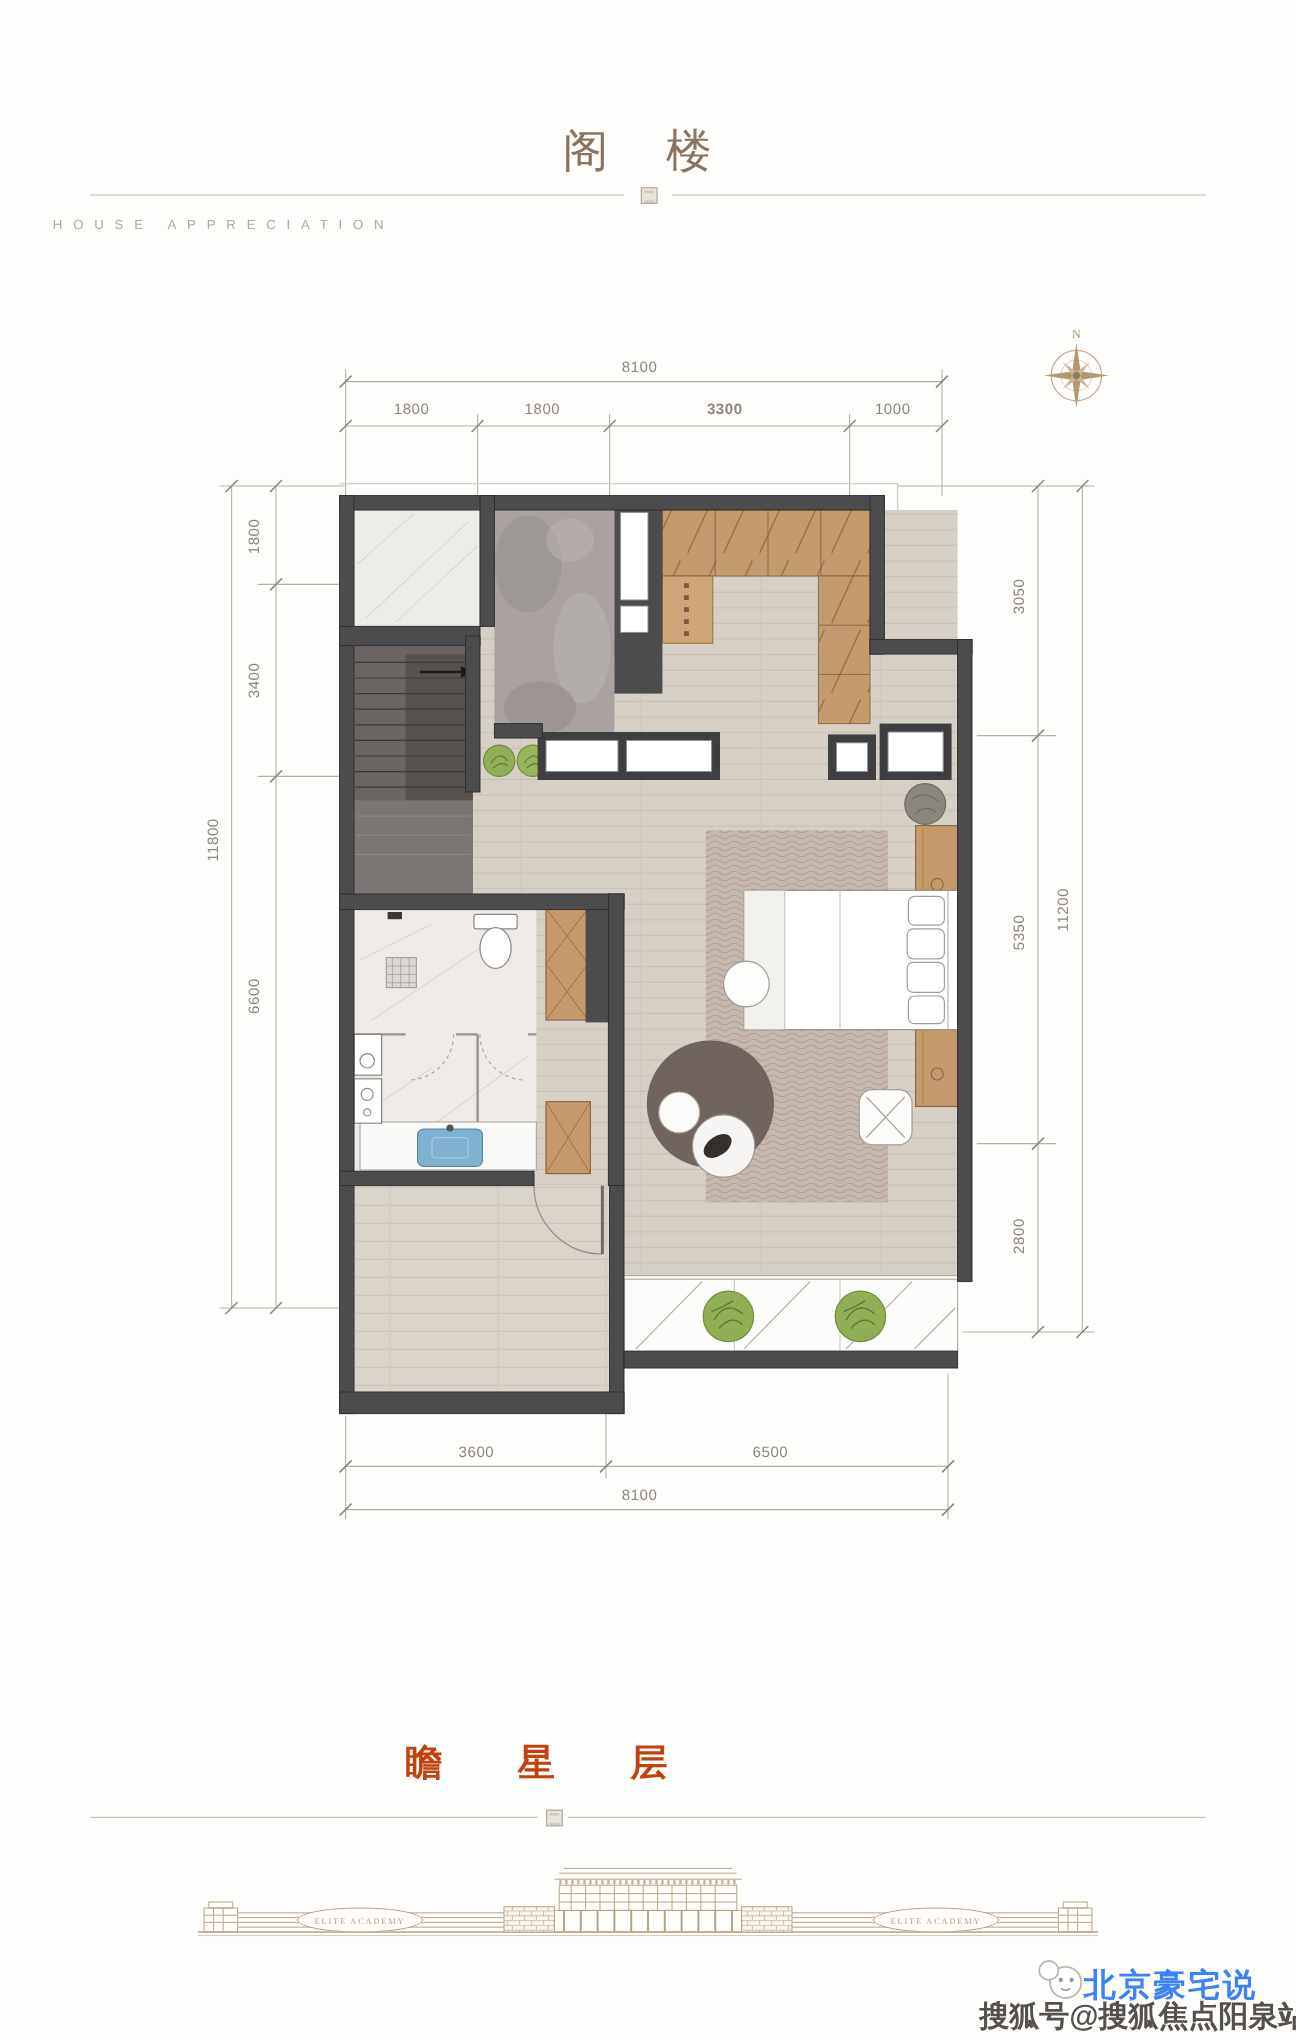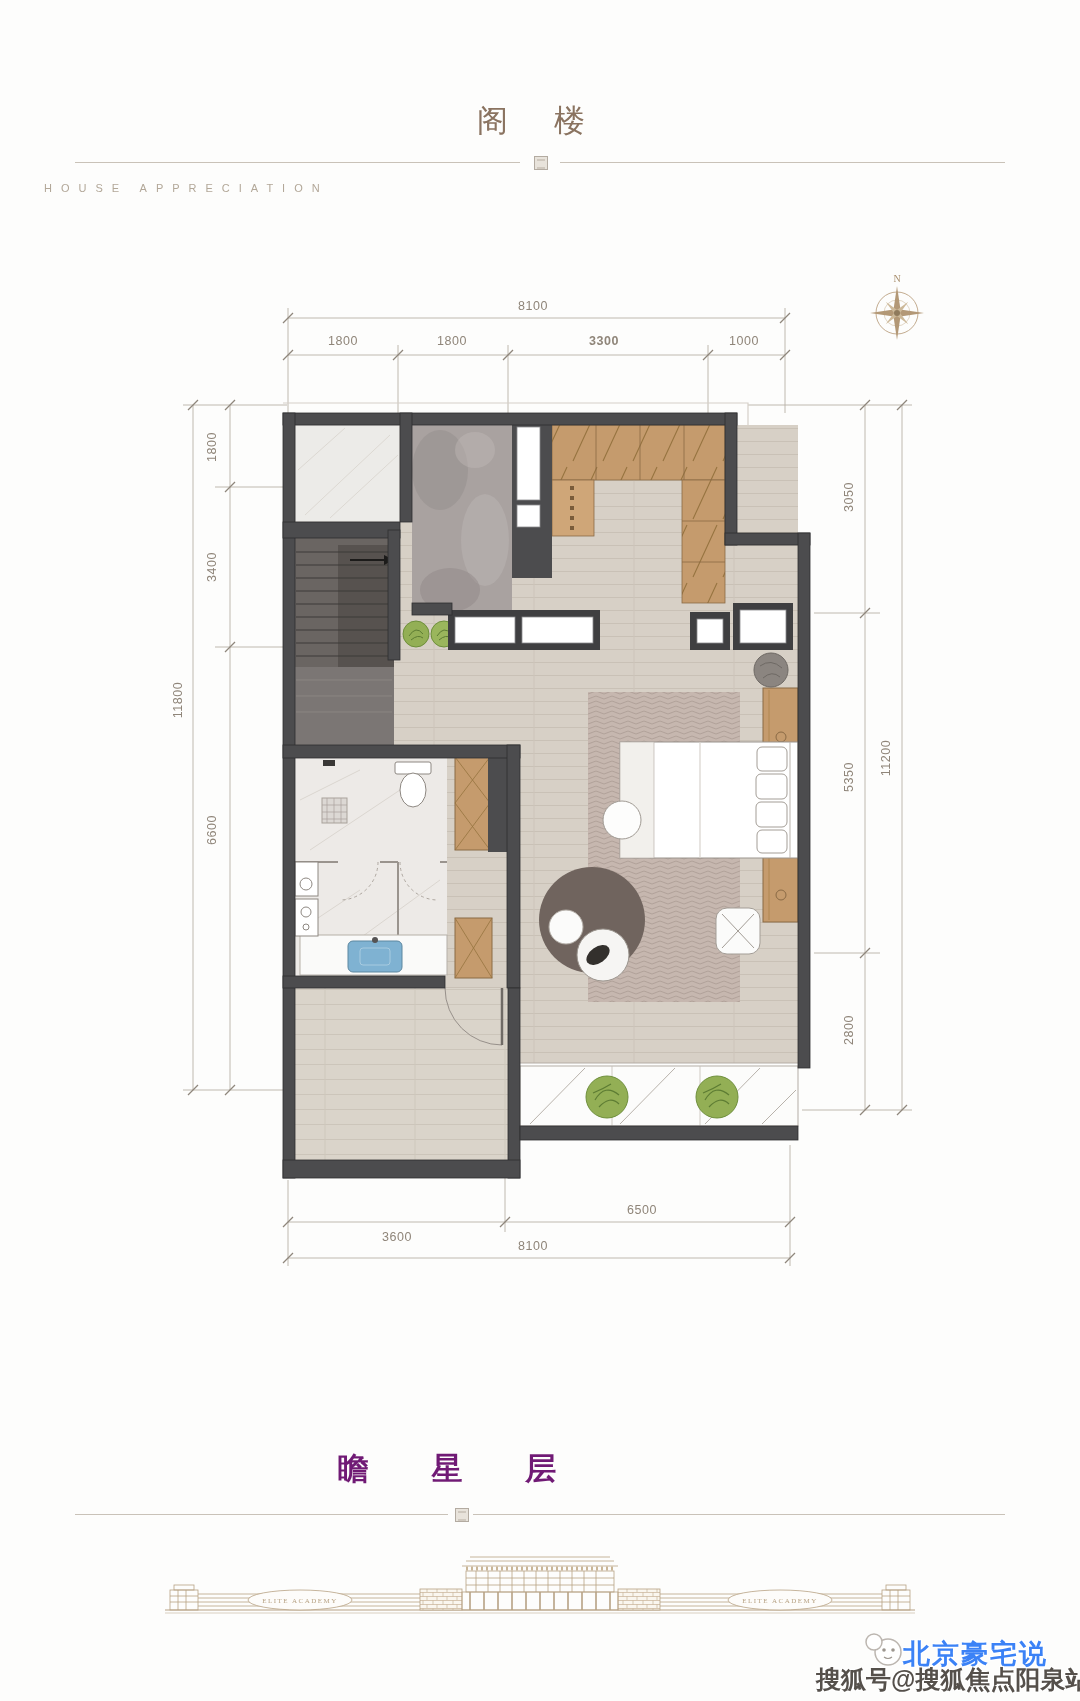--- a/index.html
+++ b/index.html
@@ -1,32 +1,32 @@
 <!DOCTYPE html>
 <html><head>
 <meta charset="utf-8">
 <style>
   html,body{margin:0;padding:0;background:#ffffff;}
   #canvas{position:relative;width:1080px;height:1701px;background:#fdfdfc;overflow:hidden;
           font-family:"Liberation Sans","DejaVu Sans",sans-serif;}
   .abs{position:absolute;}
   
-  #main-title{left:0;right:0;top:100px;text-align:center;font-size:31px;letter-spacing:18px;
+  #main-title{left:0;right:0;top:100px;text-align:center;font-size:38px;letter-spacing:18px;
               color:#8a7360;font-family:"DejaVu Sans",sans-serif;}
   .divider-line{height:1px;background:#c9c2b8;top:162px;}
   .divider-orn{width:12px;height:12px;border:1px solid #b3aba1;background:#e8e3db;top:156px;}
   .divider-orn i{display:block;margin:2px;height:6px;border-top:2px solid #cfc8be;border-bottom:2px solid #cfc8be;}
   #subtitle{left:0;right:0;top:182px;text-align:left;font-size:11px;letter-spacing:9px;color:#b2a798;margin-left:44px;}
   
   .dim{position:absolute;font-size:12.5px;color:#8f8579;letter-spacing:.5px;white-space:nowrap;
        transform:translate(-50%,-50%);font-family:"Liberation Sans",sans-serif;}
   .dim.v{transform:translate(-50%,-50%) rotate(-90deg);}
   
   #bottom-title{left:330px;top:1448px;width:260px;text-align:center;font-size:31px;letter-spacing:26px;
-                color:#701a75;font-family:"DejaVu Serif",serif;font-weight:600;}
+                color:#c2410c;font-family:"DejaVu Serif",serif;font-weight:600;}
   
   .wm{position:absolute;white-space:nowrap;font-weight:bold;
       text-shadow:-1px -1px 0 #fff,1px -1px 0 #fff,-1px 1px 0 #fff,1px 1px 0 #fff,0 0 3px #fff;}
   #wm-brand{left:903px;top:1636px;font-size:27px;color:#3b82f6;letter-spacing:2px;}
   #wm-account{left:816px;top:1663px;font-size:25px;color:#55504b;letter-spacing:0px;}
 </style>
 </head>
 <body>
 
 <div id="canvas">
@@ -379,21 +379,21 @@
   <div class="dim v" style="left:212px;top:447px;">1800</div>
   <div class="dim v" style="left:212px;top:567px;">3400</div>
   <div class="dim v" style="left:212px;top:830px;">6600</div>
   <div class="dim v" style="left:178px;top:700px;">11800</div>
 
   <div class="dim v" style="left:849px;top:497px;">3050</div>
   <div class="dim v" style="left:849px;top:777px;">5350</div>
   <div class="dim v" style="left:849px;top:1030px;">2800</div>
   <div class="dim v" style="left:886px;top:758px;">11200</div>
 
-  <div class="dim" style="left:397px;top:1210px;margin-top:27px;">3600</div>
+  <div class="dim" style="left:397px;top:1210px;">3600</div>
   <div class="dim" style="left:642px;top:1210px;">6500</div>
   <div class="dim" style="left:533px;top:1246px;">8100</div>
 
   <div class="abs" id="bottom-title">瞻 星 层</div>
   <div class="abs divider-line" style="left:75px;width:373px;top:1514px;"></div>
   <div class="abs divider-orn" style="left:455px;top:1508px;">
       <i></i>
     </div>
   <div class="abs divider-line" style="left:473px;width:532px;top:1514px;"></div>
 

